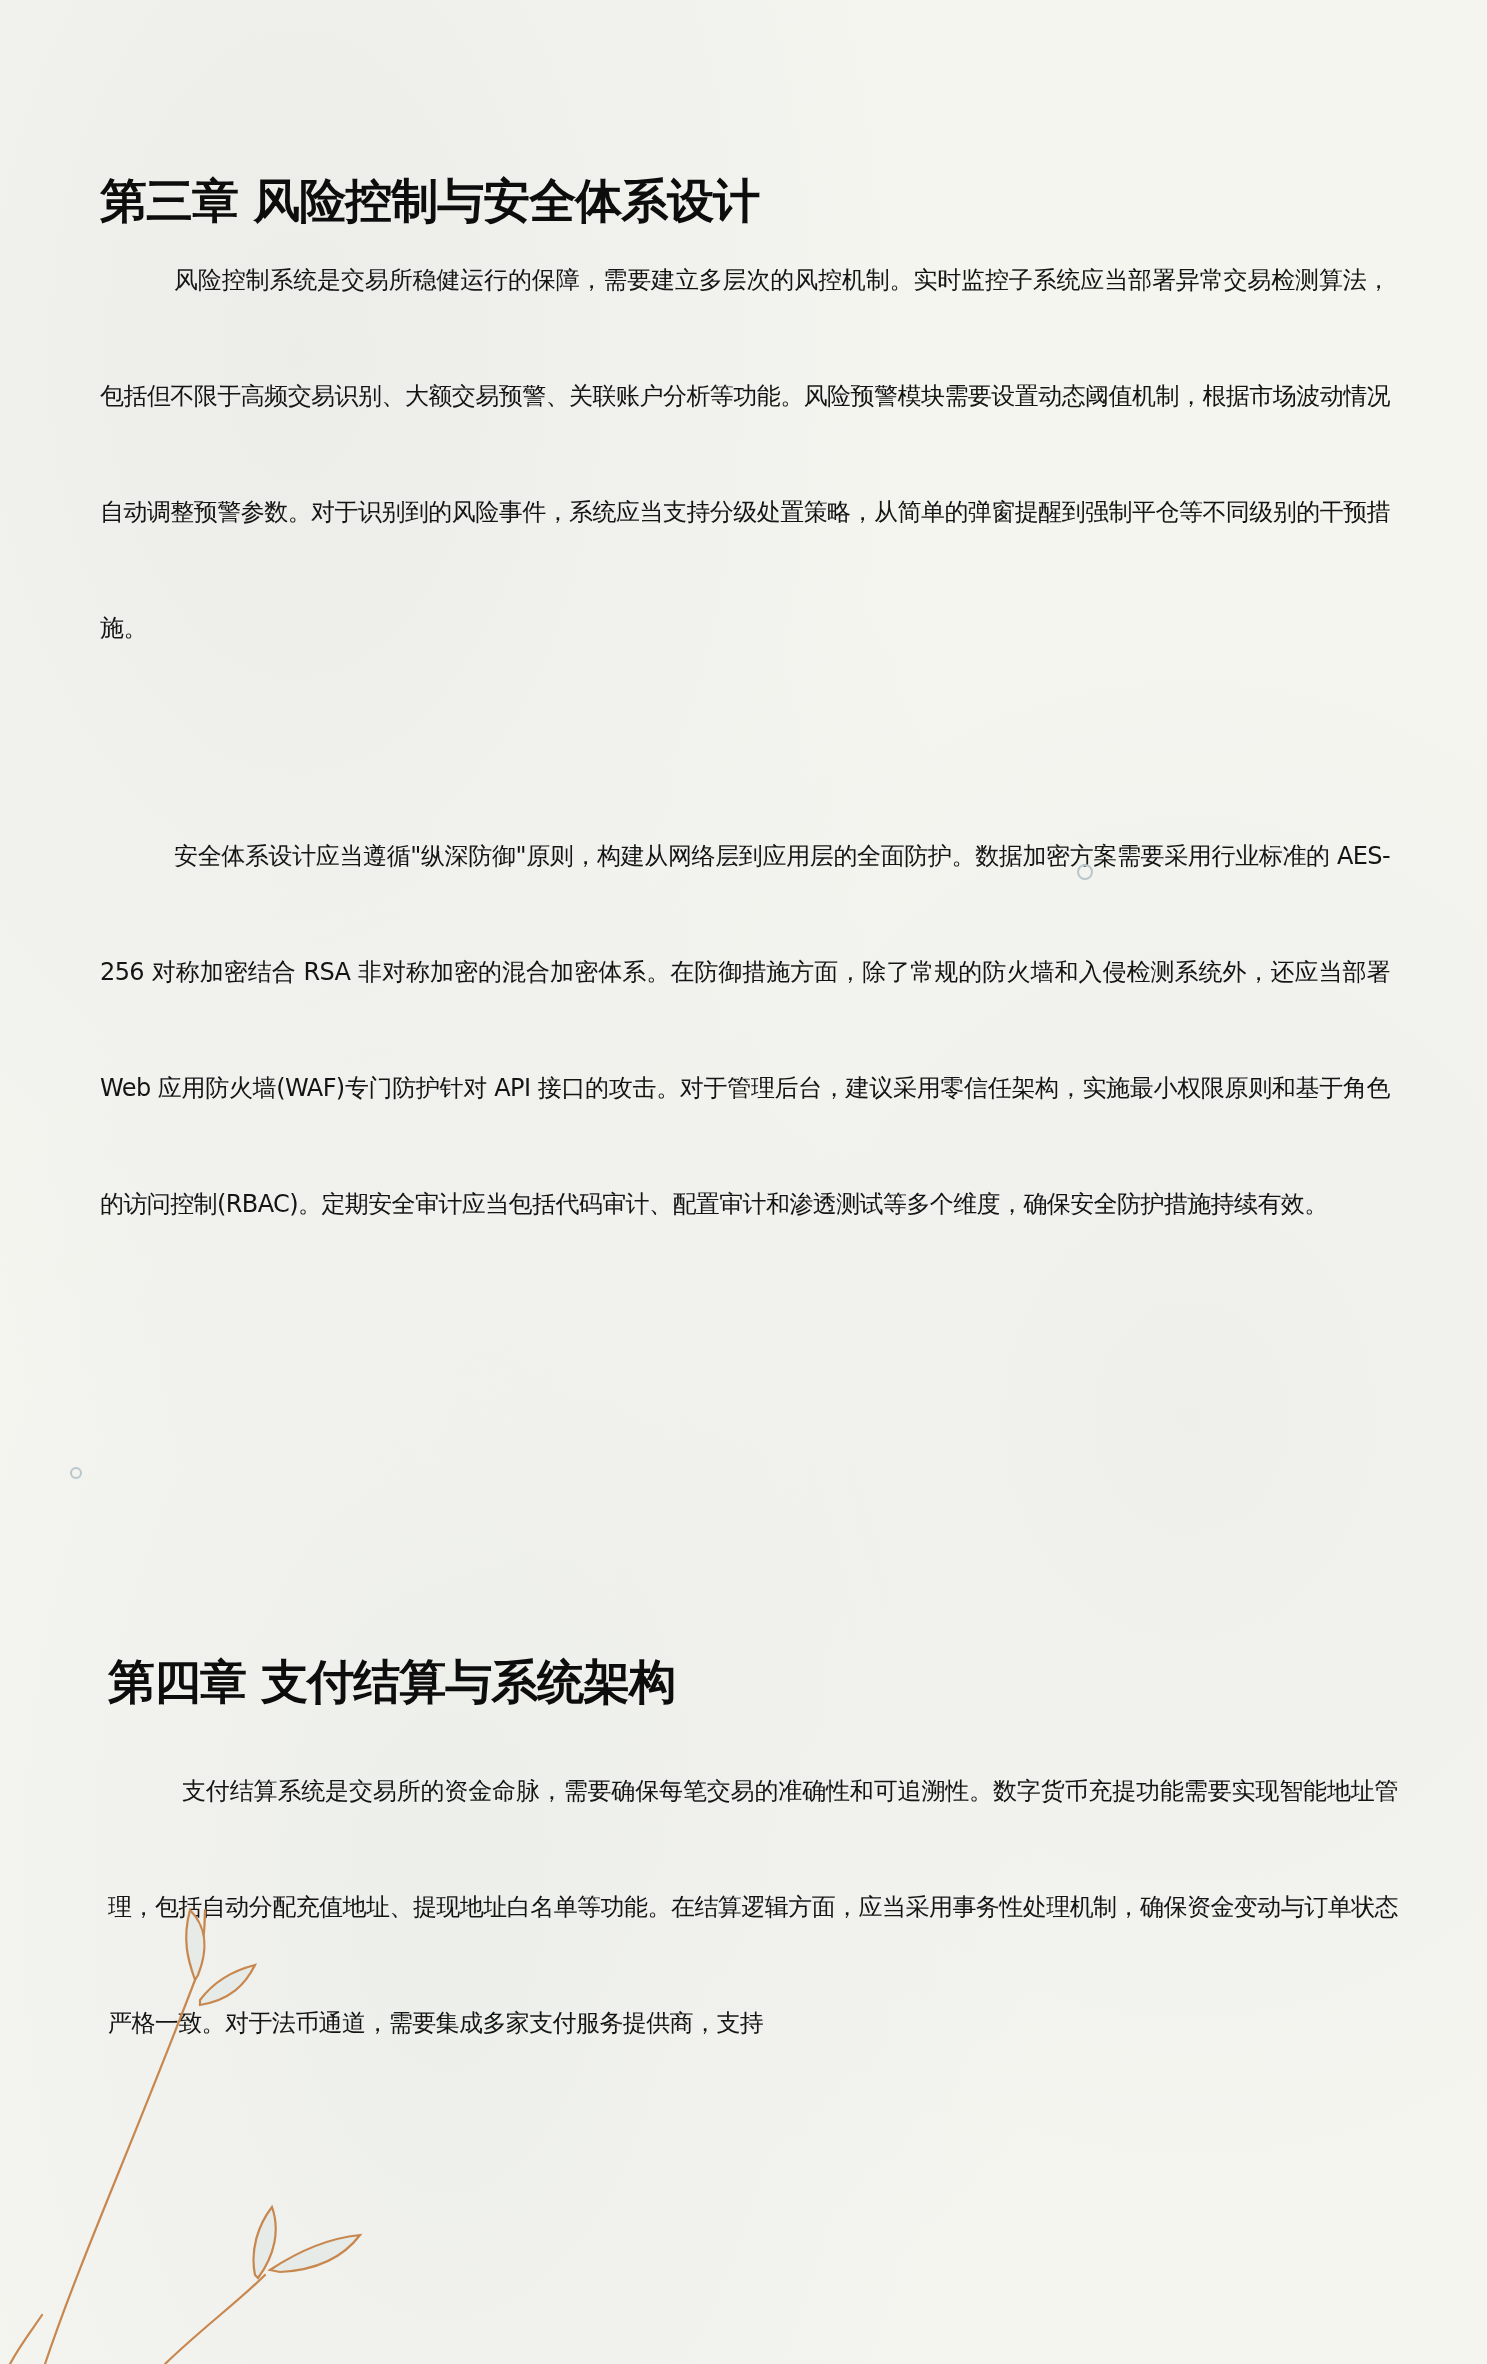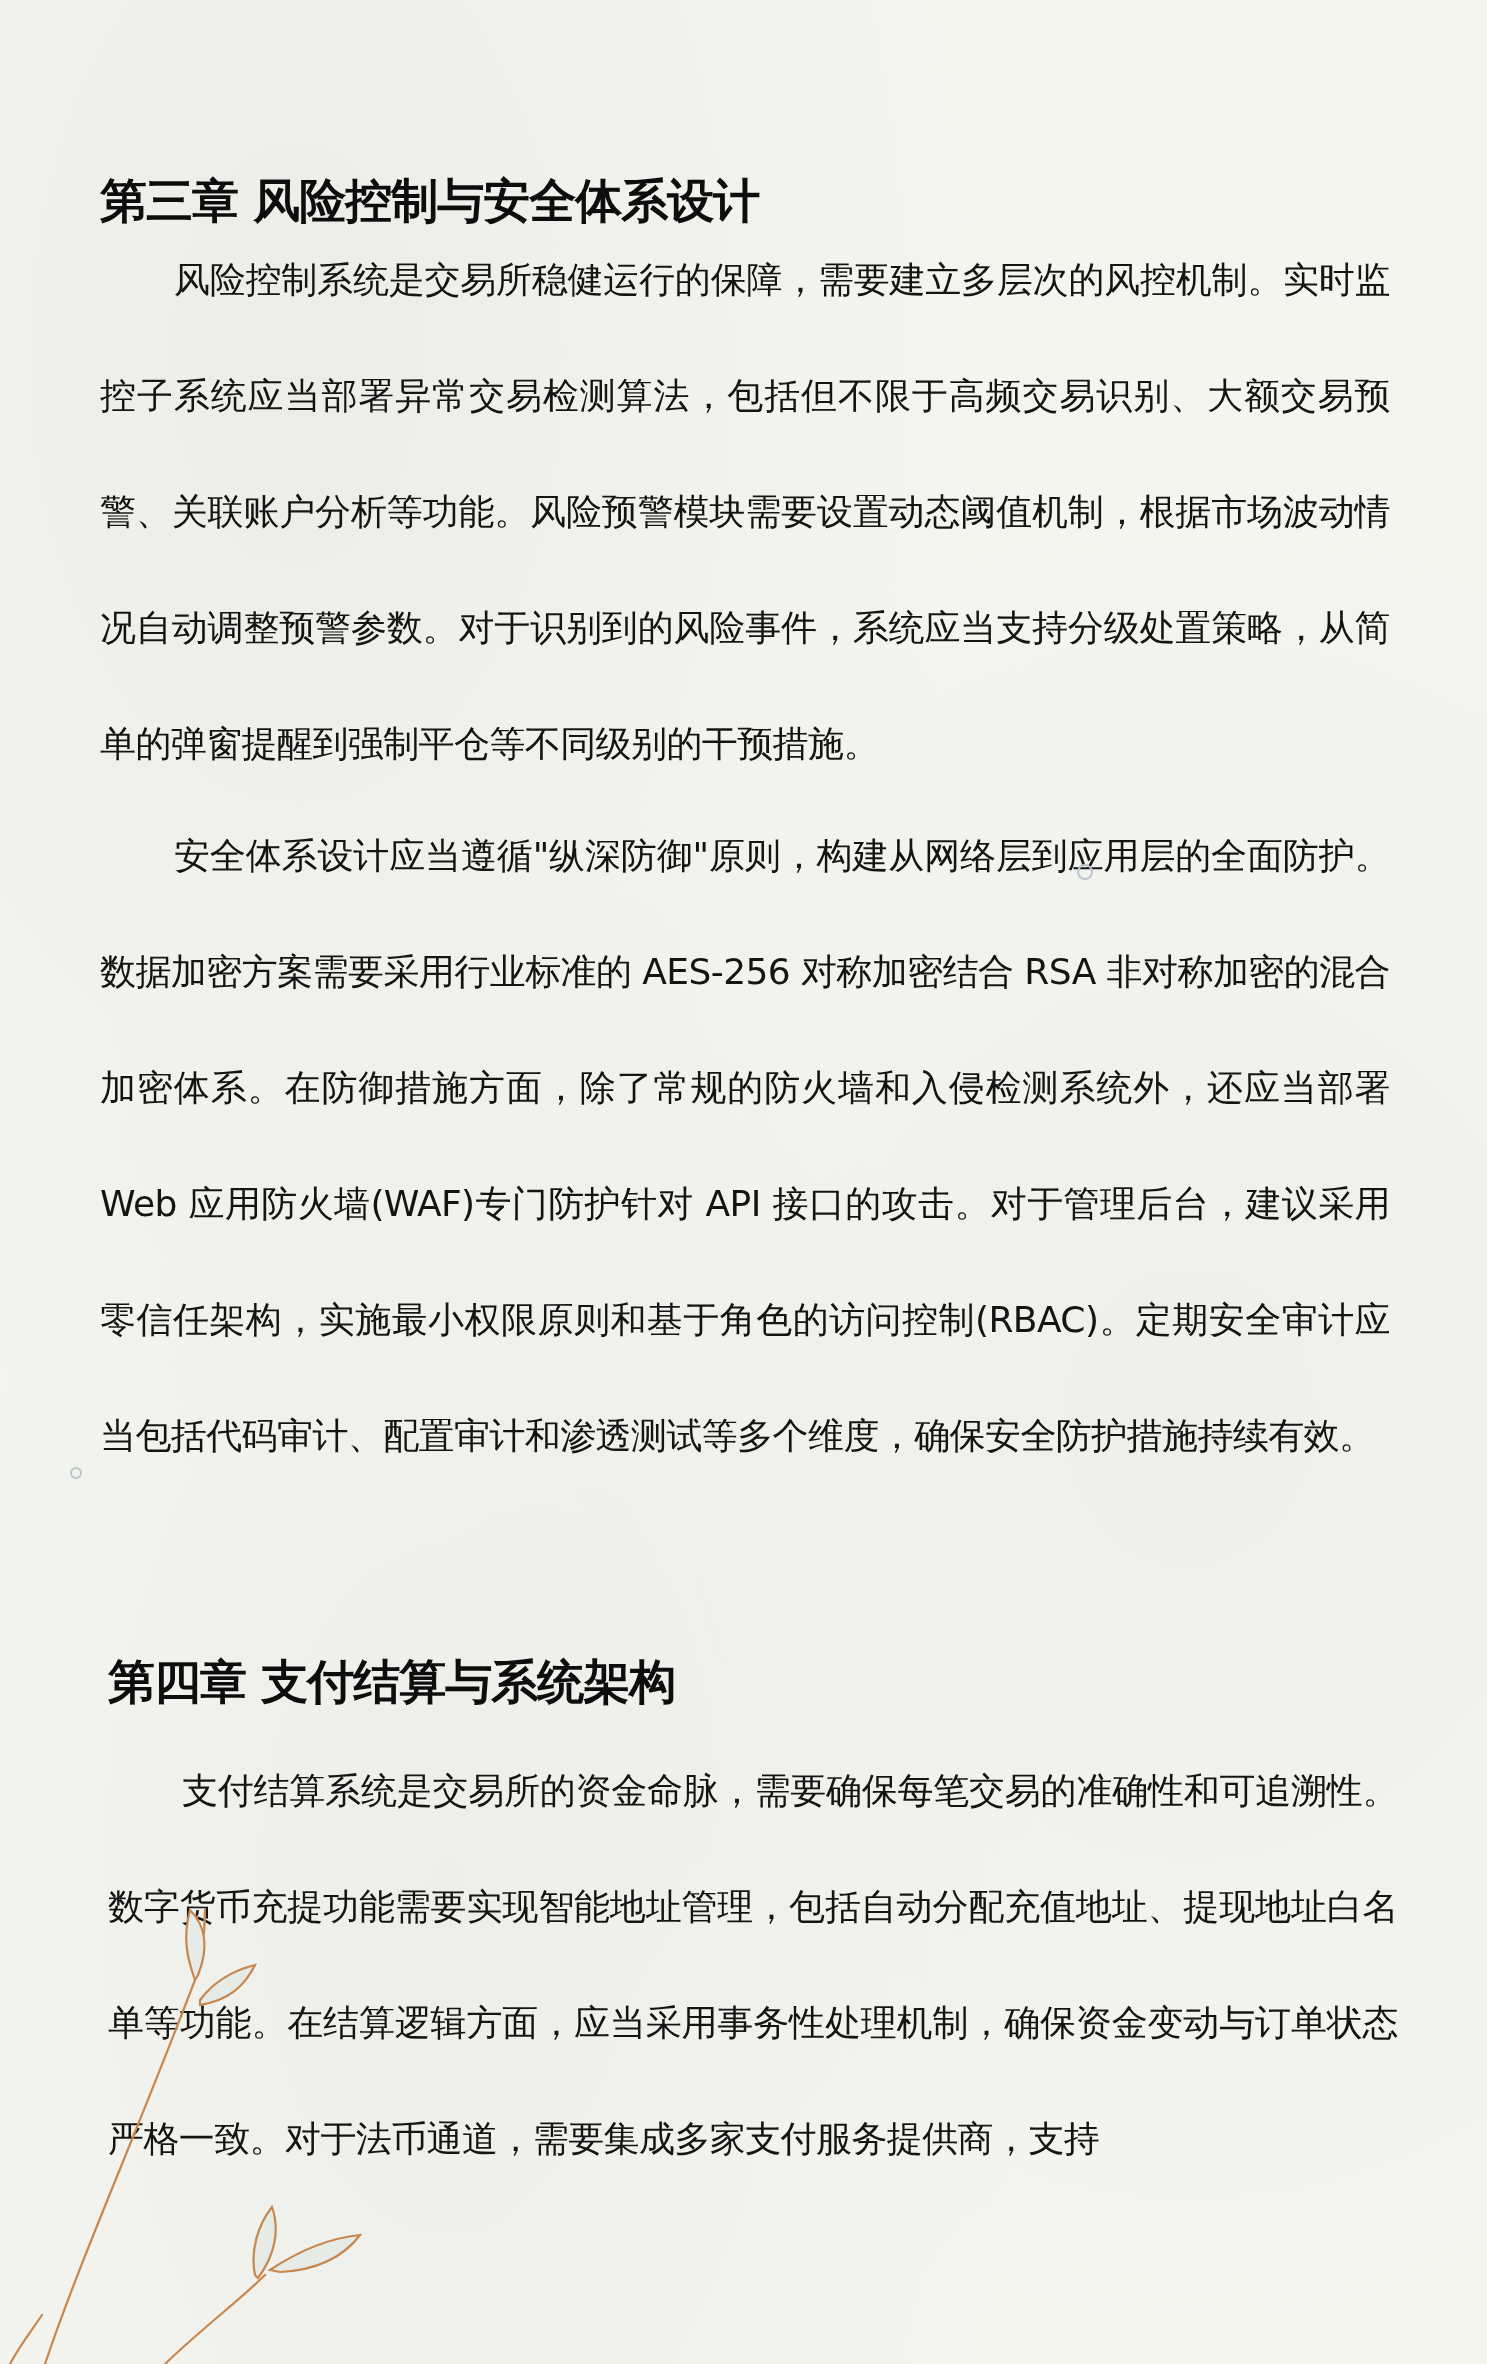--- a/index.html
+++ b/index.html
@@ -30,21 +30,21 @@
       font-size: 47px;
       letter-spacing: -1px;
       line-height: 60px;
       white-space: nowrap;
       color: #0d0d0d;
     }
     .para {
       position: absolute;
       left: 0;
       width: 1290px;
-      font-size: 36px;
+      font-size: 24px;
       line-height: 116px;
       letter-spacing: -0.6px;
       text-align: justify;
       text-indent: 74px;
       color: #141414;
     }
     .deco {
       position: absolute;
       pointer-events: none;
     }

